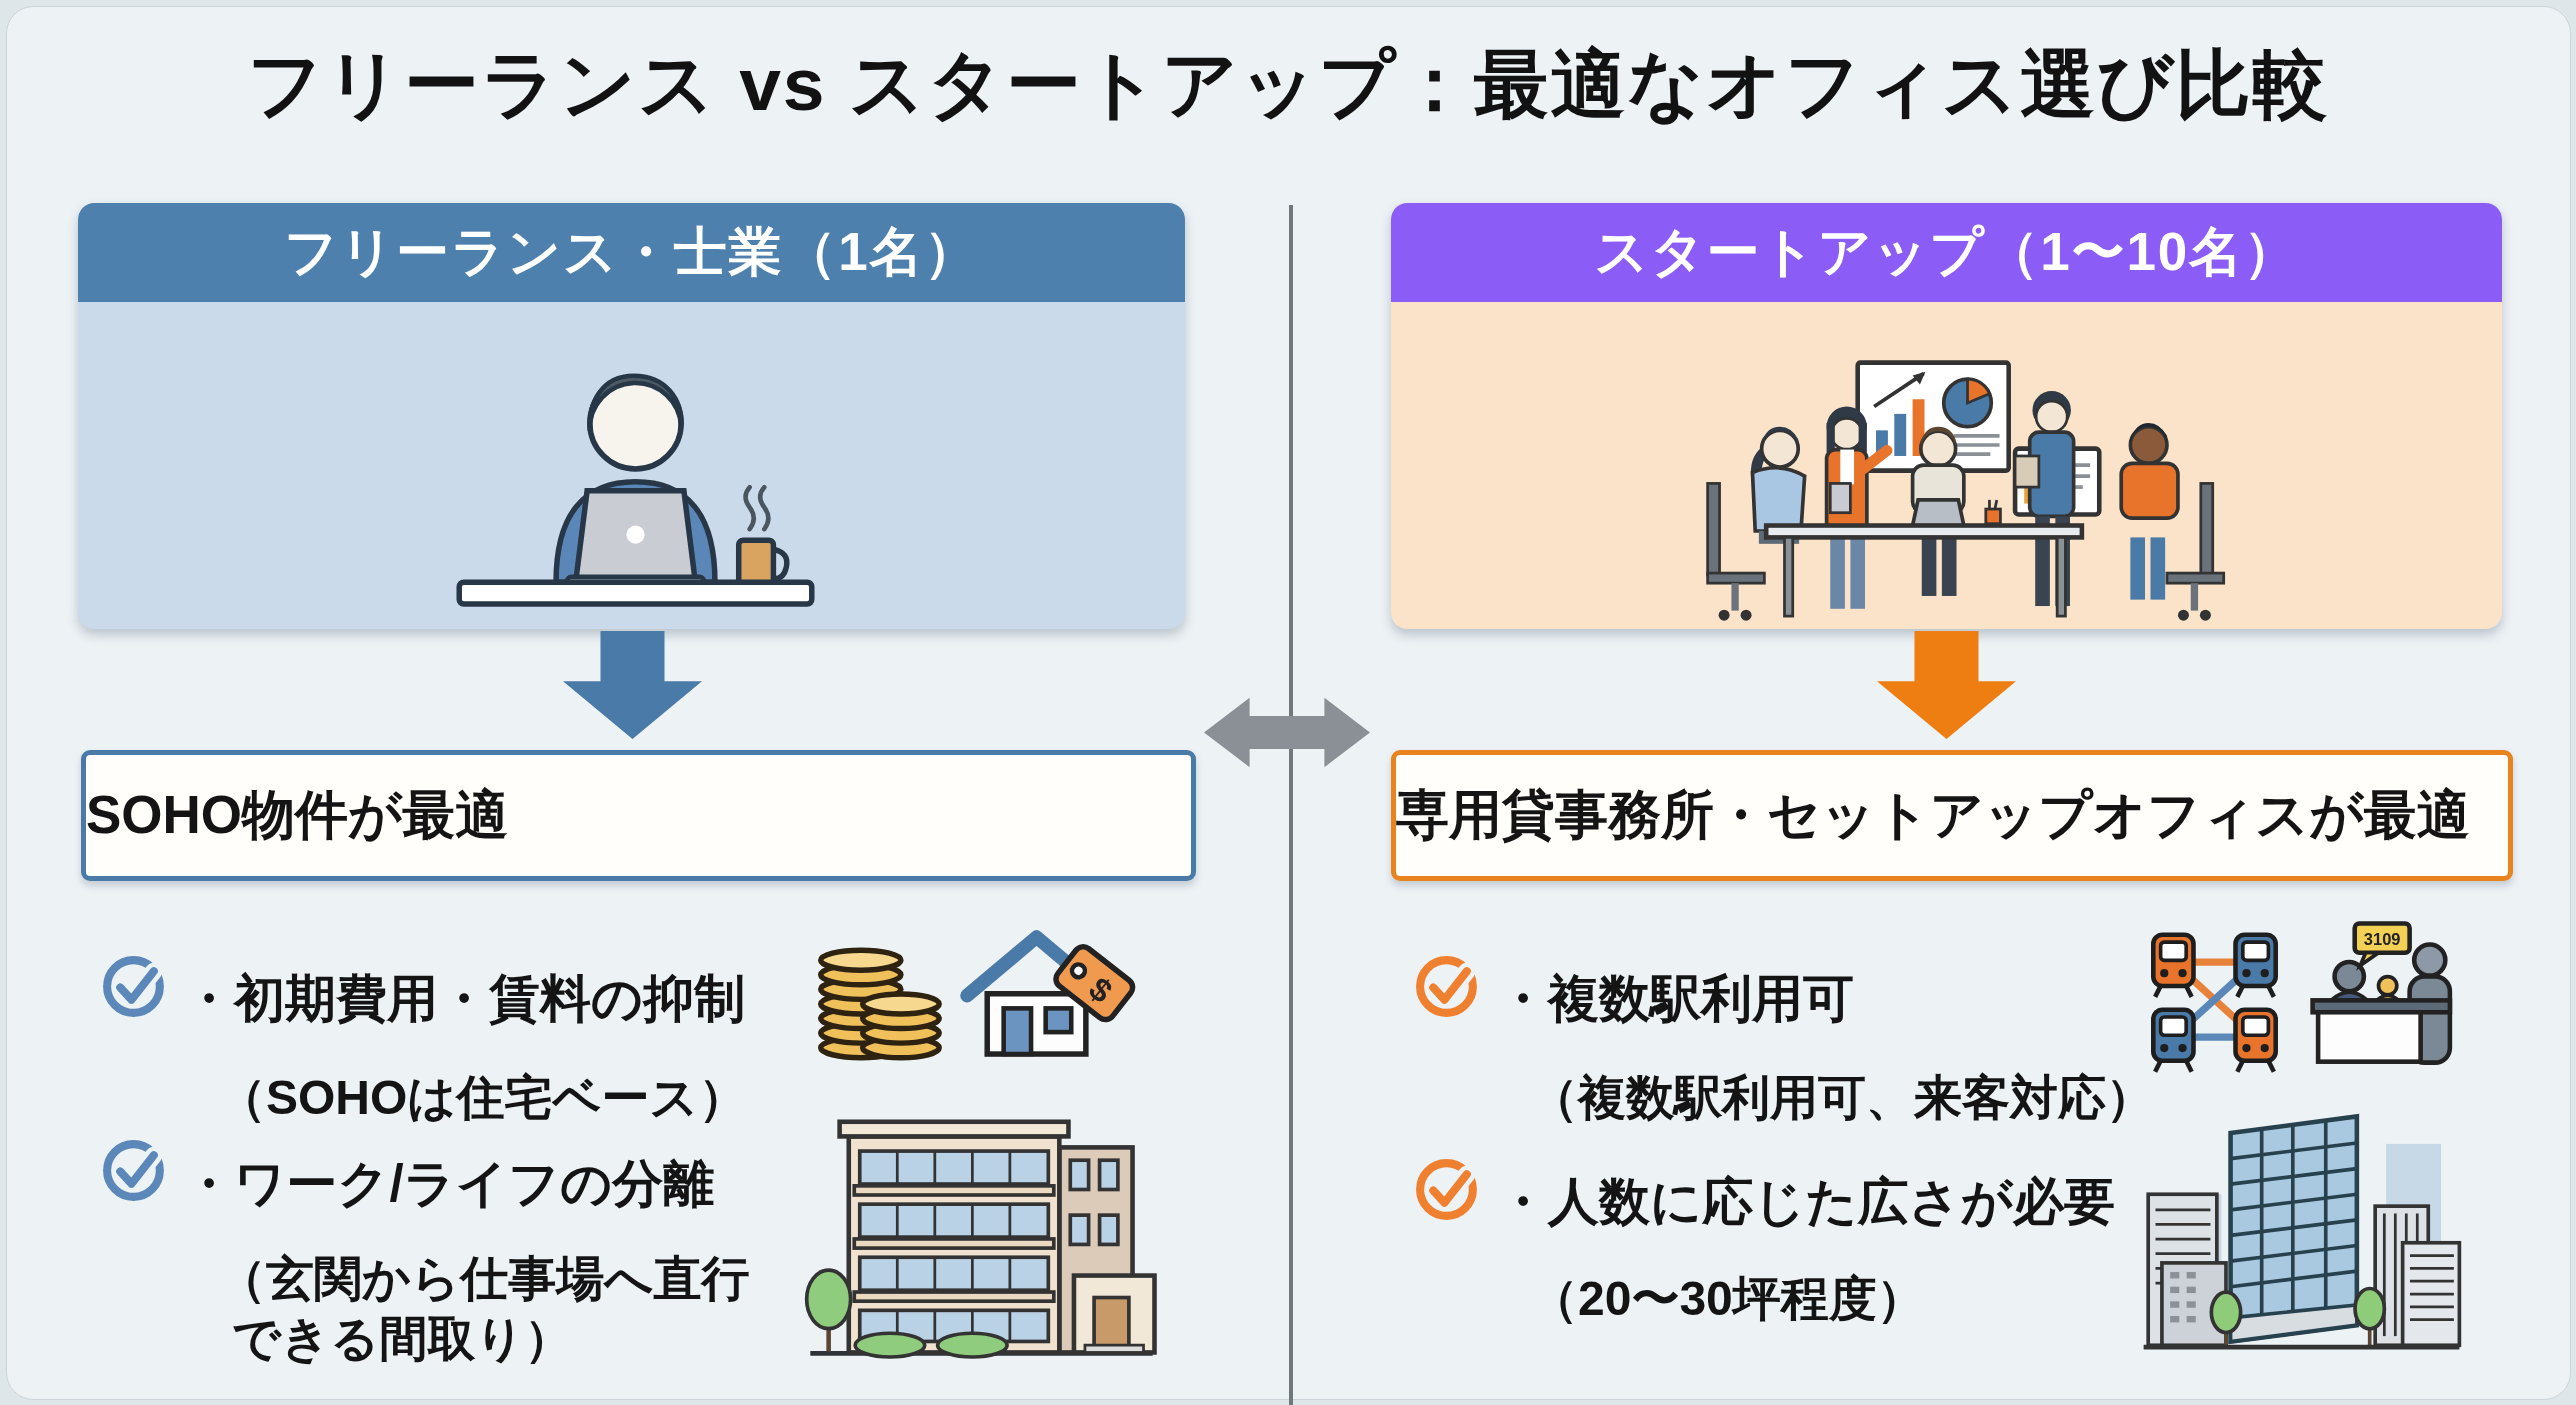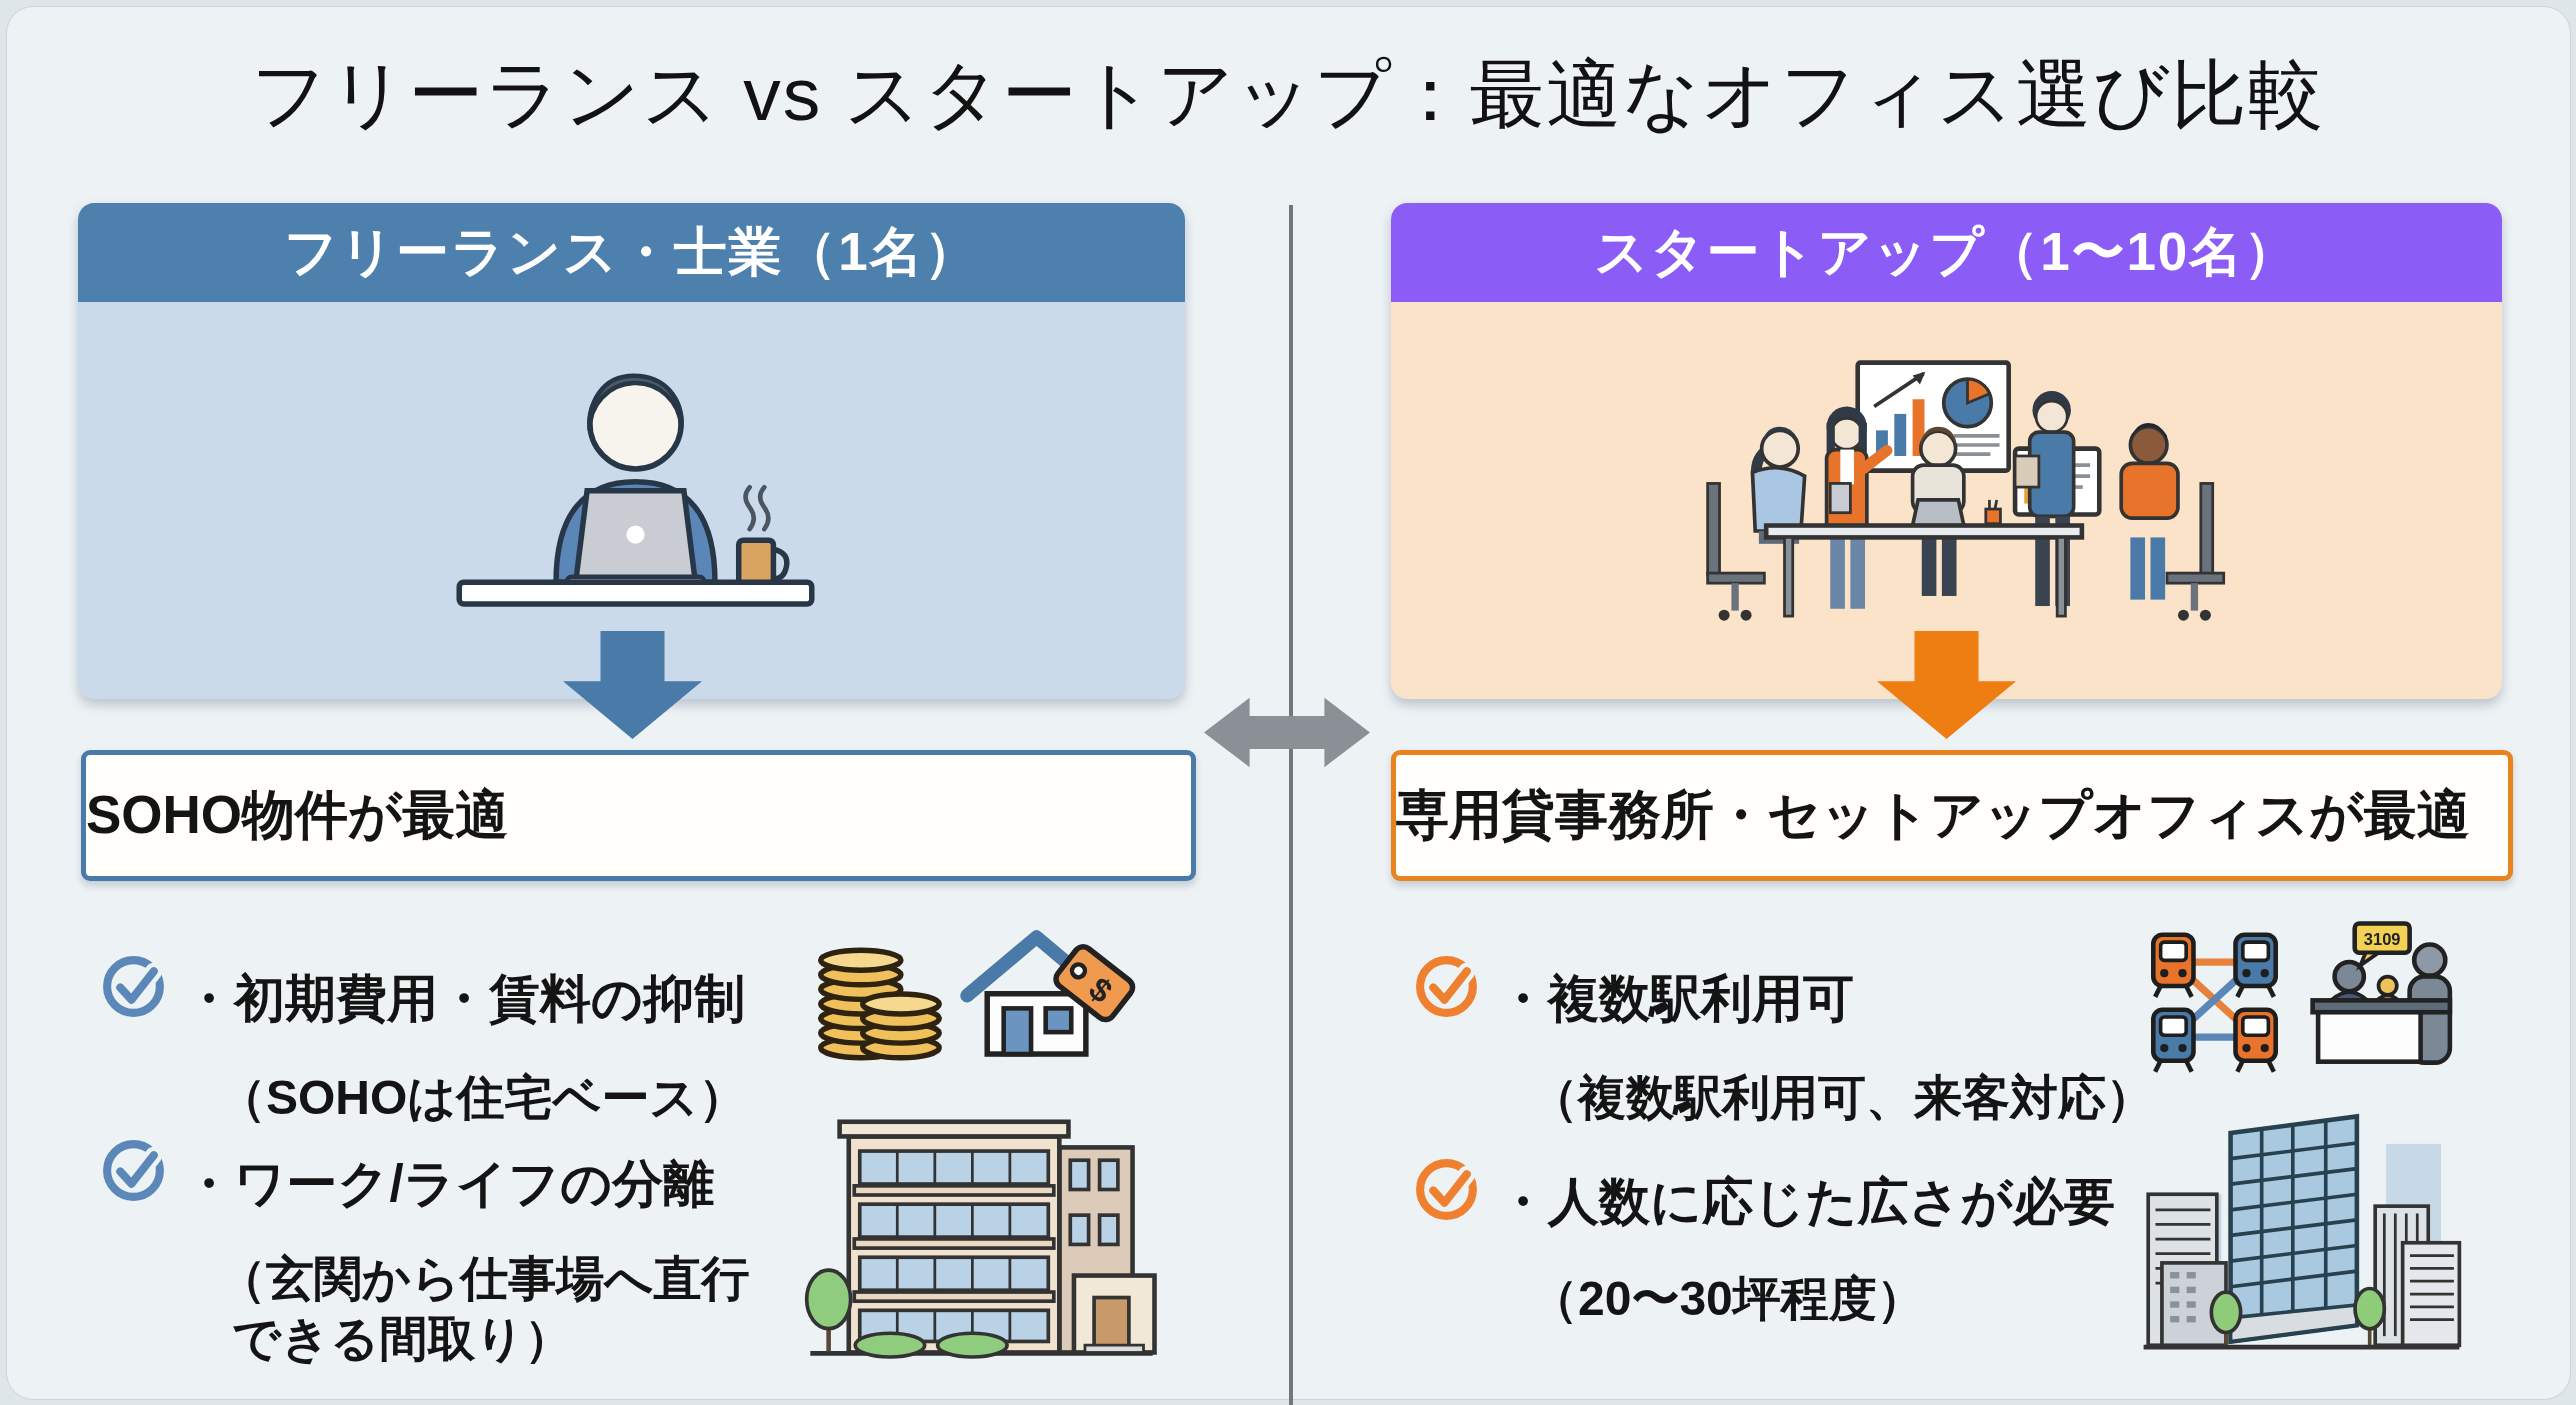--- a/index.html
+++ b/index.html
@@ -8,25 +8,25 @@
     background:#dfe6ea;
     font-family:"Liberation Sans","DejaVu Sans",sans-serif;
     color:#141414;
   }
   .frame{
     position:absolute;left:5.5px;top:5.5px;right:5.5px;bottom:5.5px;
     background:#edf2f5;border:1.8px solid #ccd4da;border-radius:27.4px;
   }
   .abs{position:absolute;}
   .title{
-    position:absolute;left:0;top:45px;width:100%;text-align:center;
-    font-size:75px;font-weight:400;letter-spacing:1.8px;color:#121212;
+    position:absolute;left:0;top:35px;width:100%;text-align:center;
+    font-size:75px;font-weight:700;letter-spacing:1.8px;color:#121212;
   }
   .panel{
-    position:absolute;top:203px;height:496px;border-radius:16.5px;
+    position:absolute;top:203px;height:426px;border-radius:16.5px;
     box-shadow:0 5.5px 11px rgba(60,80,100,.28);overflow:hidden;
   }
   .panel-left{left:78px;width:1107px;background:#cbdaea;}
   .panel-right{left:1391px;width:1111px;background:#fbe3c9;}
   .panel-header{
     position:absolute;left:0;top:0;width:100%;height:99px;
     display:flex;align-items:center;justify-content:center;
     font-size:53px;font-weight:800;color:#ffffff;letter-spacing:1.8px;
   }
   .panel-left .panel-header{background:#4e80ad;}

